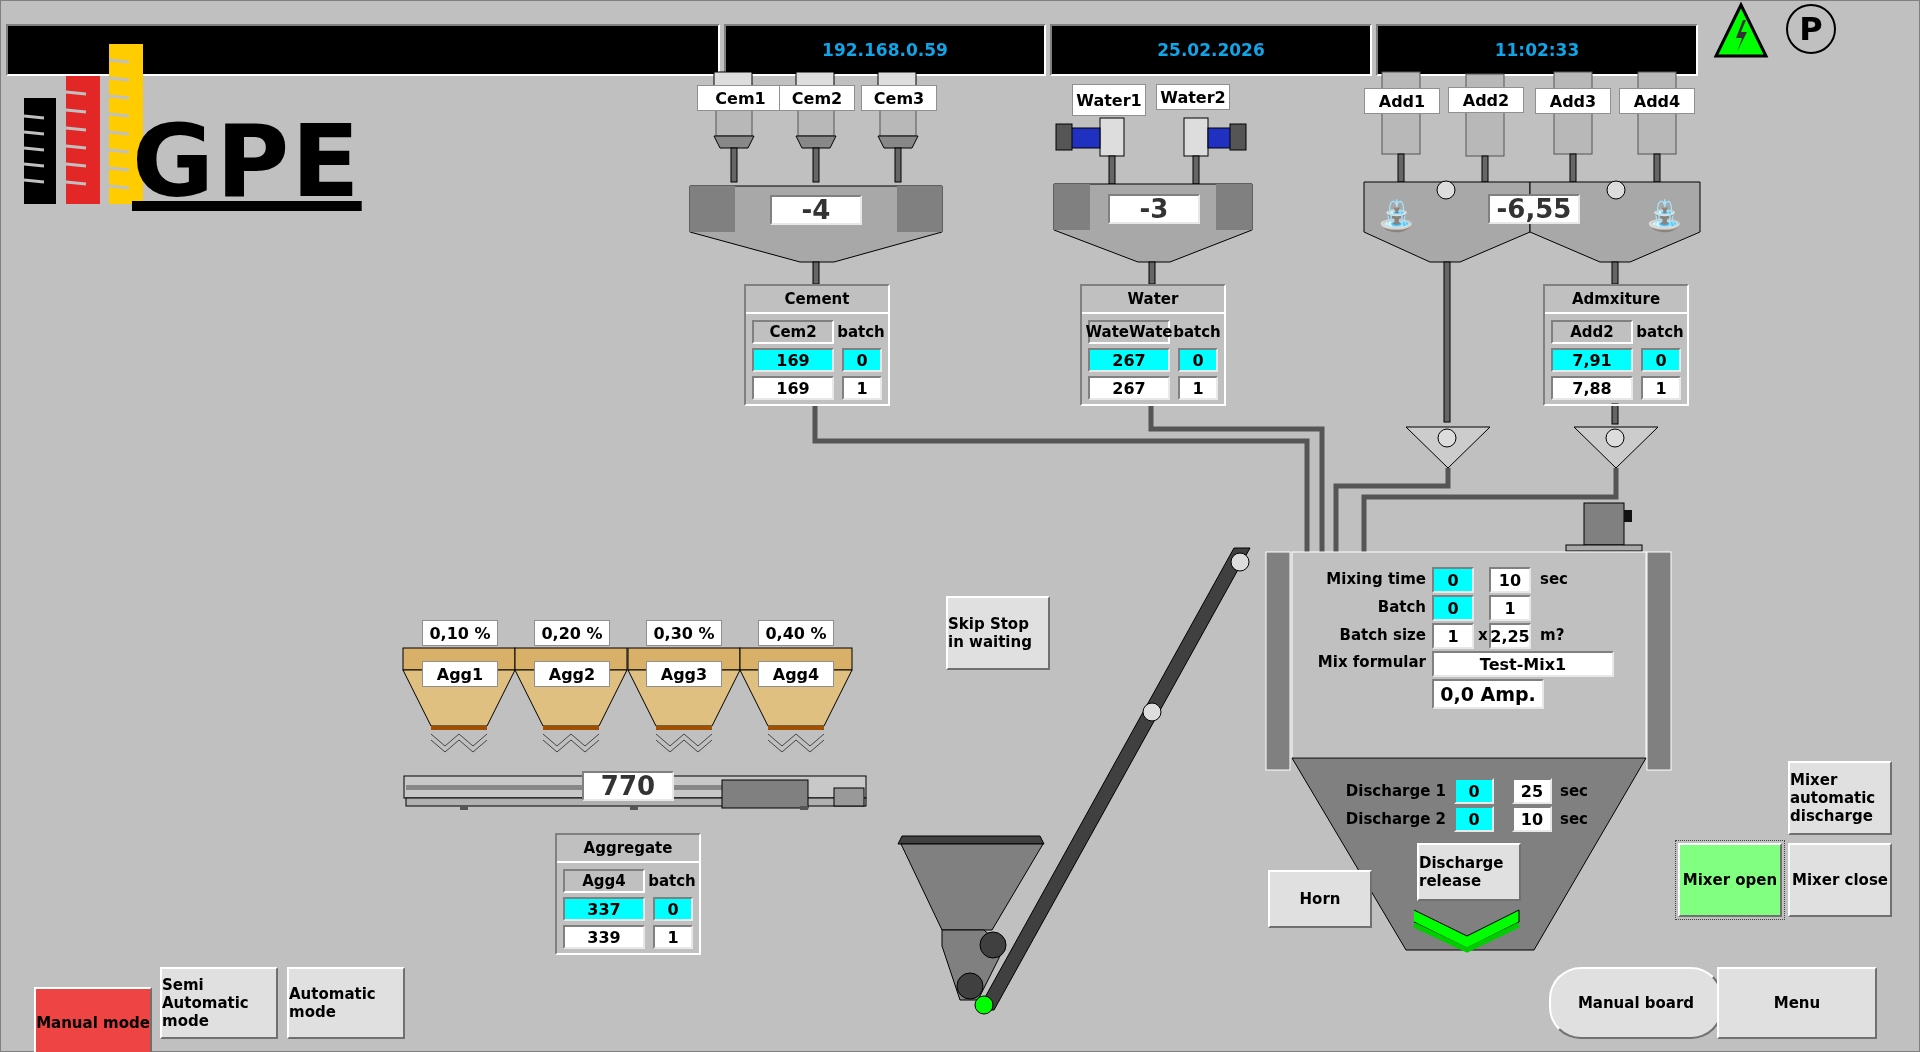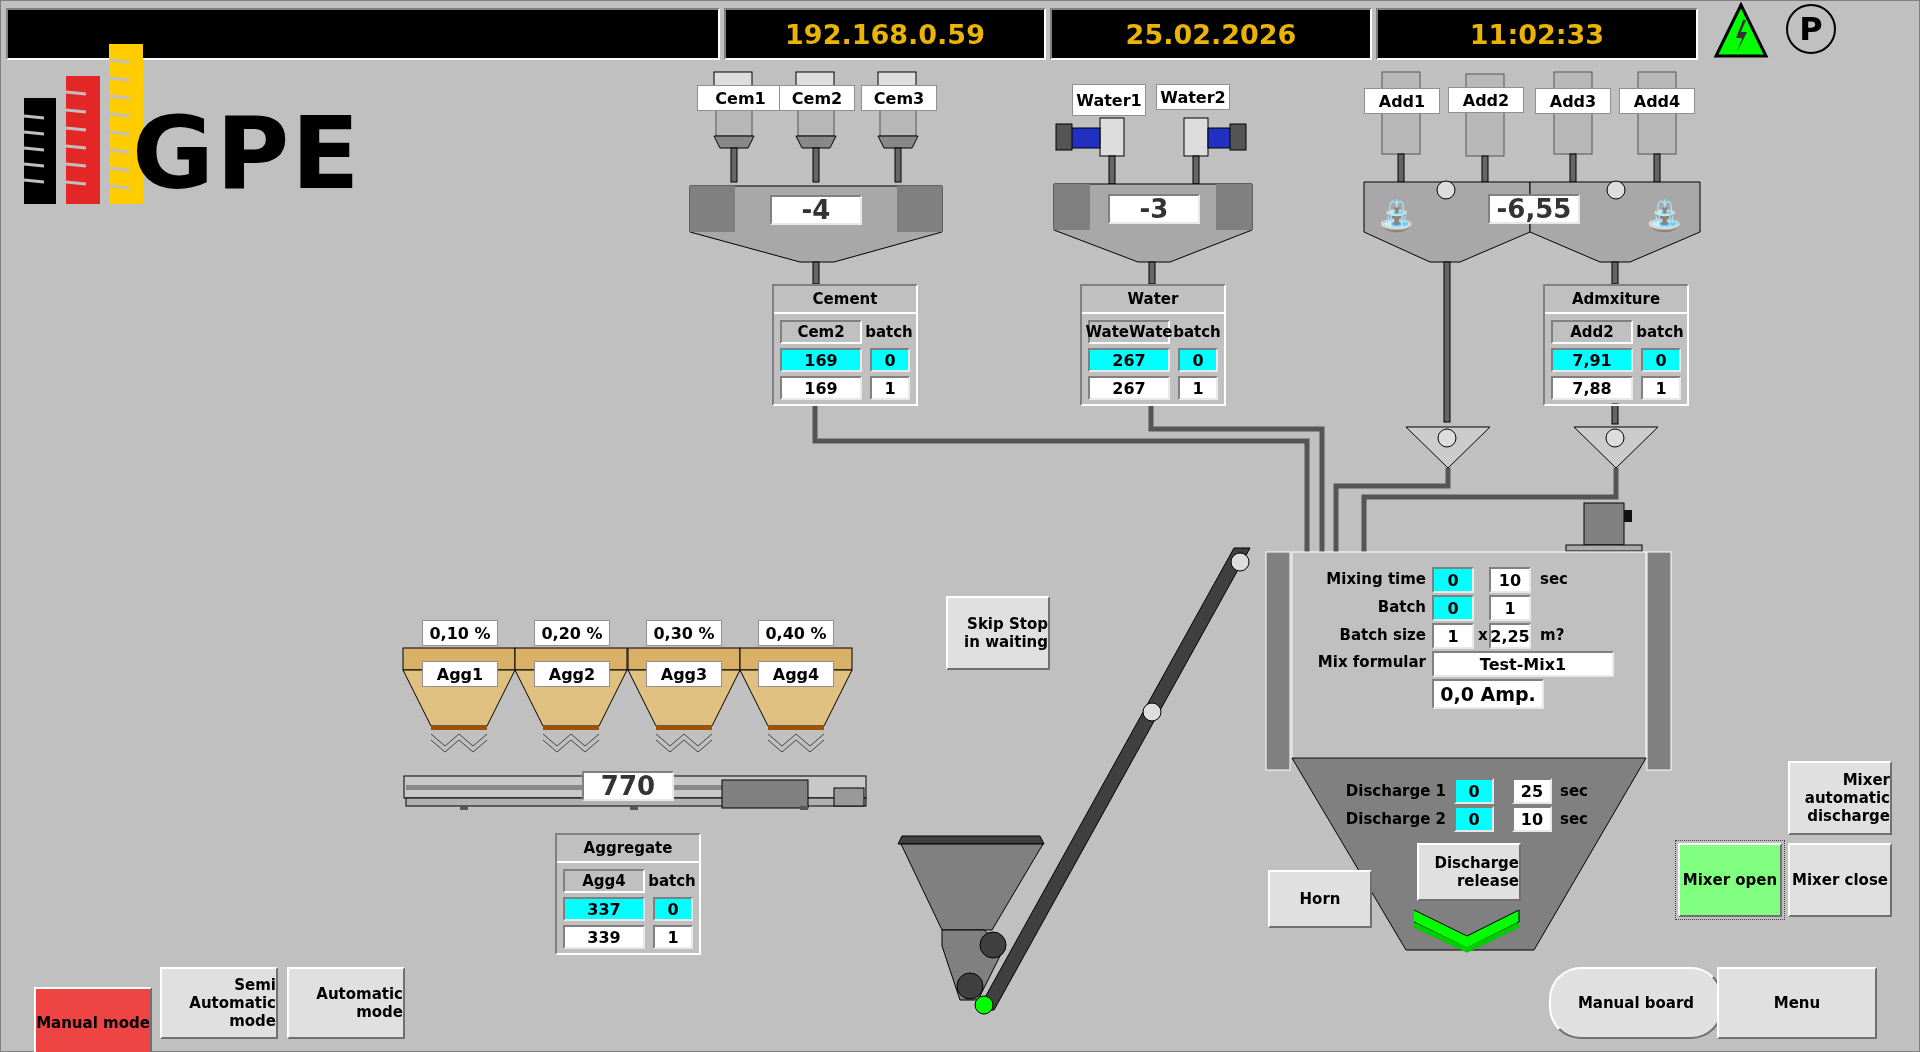--- a/index.html
+++ b/index.html
@@ -1,34 +1,34 @@
 <!DOCTYPE html>
 <html><head>
 <meta charset="utf-8">
 <style>
   html,body{margin:0;padding:0;}
   body{width:1920px;height:1052px;background:#c0c0c0;position:relative;overflow:hidden;
        font-family:"DejaVu Sans","Liberation Sans",sans-serif;font-weight:bold;color:#000;}
   .frame{position:absolute;left:0;top:0;width:1918px;height:1050px;border:1px solid #808080;}
   .abs{position:absolute;}
-  .hdr{position:absolute;top:8px;height:52px;background:#000;border:2px solid #fff;border-top-color:#808080;border-left-color:#808080;
-       color:#eab308;font-size:27px;display:flex;align-items:center;justify-content:center;box-sizing:border-box;}
+  .hdr{position:absolute;top:24px;height:52px;background:#000;border:2px solid #fff;border-top-color:#808080;border-left-color:#808080;
+       color:#0ea5e9;font-size:17px;display:flex;align-items:center;justify-content:center;box-sizing:border-box;}
   .lbl{position:absolute;background:#fff;border:1px solid #909090;box-sizing:border-box;
        display:flex;align-items:center;justify-content:center;font-size:16px;}
   .val{position:absolute;background:#fff;border:2px solid;border-color:#808080 #e8e8e8 #e8e8e8 #808080;box-sizing:border-box;
        display:flex;align-items:center;justify-content:center;font-size:16px;}
   .val.cyan{background:#00ffff;}
   .big{font-size:26px;color:#333;}
   .panel{position:absolute;border:2px solid;border-color:#808080 #fff #fff #808080;box-sizing:border-box;}
   .panel .ptitle{position:absolute;left:0;right:0;top:0;height:26px;display:flex;align-items:center;justify-content:center;font-size:15px;border-bottom:2px solid #fff;}
   .phdr{position:absolute;height:24px;background:#c0c0c0;border:2px solid;border-color:#808080 #fff #fff #808080;box-sizing:border-box;
        display:flex;align-items:center;justify-content:center;font-size:15px;}
   .plain{position:absolute;display:flex;align-items:center;justify-content:center;font-size:15px;}
   .btn{position:absolute;background:#e0e0e0;border:2px solid;border-color:#fff #707070 #707070 #fff;box-sizing:border-box;
-       display:flex;align-items:center;justify-content:center;text-align:right;font-size:15px;line-height:18px;cursor:pointer;}
+       display:flex;align-items:center;justify-content:center;text-align:left;font-size:15px;line-height:18px;cursor:pointer;}
   .btn.green{background:#ef4444;margin-top:20px;}
   .btn.lgreen{background:#80ff80;outline:1px dotted #444;outline-offset:2px;}
   .txt{position:absolute;font-size:15px;white-space:nowrap;}
   svg{position:absolute;overflow:visible;}
 </style>
 </head>
 <body>
 
 <div class="frame"></div>
 
@@ -64,21 +64,21 @@
       <line x1="85" y1="-16" x2="105" y2="-14"></line>
         <line x1="85" y1="2" x2="105" y2="4"></line>
         <line x1="85" y1="20" x2="105" y2="22"></line>
         <line x1="85" y1="38" x2="105" y2="40"></line>
         <line x1="85" y1="56" x2="105" y2="58"></line>
         <line x1="85" y1="74" x2="105" y2="76"></line>
         <line x1="85" y1="92" x2="105" y2="94"></line>
         <line x1="85" y1="110" x2="105" y2="112"></line>
     </g>
   </svg>
-  <div class="abs" style="left:108px;top:28px;font-size:100px;line-height:100px;font-family:'DejaVu Sans',sans-serif;font-weight:bold;letter-spacing:2px;">GPE</div>
+  <div class="abs" style="left:108px;top:36px;font-size:100px;line-height:100px;font-family:'DejaVu Sans',sans-serif;font-weight:bold;letter-spacing:2px;text-decoration:underline;">GPE</div>
 </div>
 
 <svg style="left:0;top:0;" width="1920" height="1052">
 
   <g>
     <g transform="translate(714,72)">
         <rect x="0" y="0" width="38" height="14" fill="#ddd" stroke="#000"></rect>
         <rect x="2" y="24" width="36" height="40" fill="#b8b8b8" stroke="#555"></rect>
         <polygon points="0,64 40,64 34,76 6,76" fill="#888" stroke="#000"></polygon>
         <rect x="17" y="76" width="6" height="34" fill="#666" stroke="#000"></rect>
@@ -216,21 +216,21 @@
       <rect x="630" y="806" width="8" height="4" fill="#555"></rect>
       <rect x="800" y="806" width="8" height="4" fill="#555"></rect>
   </g>
 </svg>
 
 <div class="lbl" style="left:697px;top:85px;width:87px;height:26px;">Cem1</div>
 <div class="lbl" style="left:779px;top:85px;width:76px;height:26px;">Cem2</div>
 <div class="lbl" style="left:861px;top:85px;width:76px;height:26px;">Cem3</div>
 <div class="val big" style="left:770px;top:195px;width:92px;height:30px;">-4</div>
 
-<div class="panel" style="left:744px;top:284px;width:146px;height:122px;margin-left:28px;">
+<div class="panel" style="left:744px;top:284px;width:146px;height:122px;">
   <div class="ptitle">Cement</div>
   <div class="phdr" style="left:6px;top:34px;width:82px;">Cem2</div>
   <div class="plain" style="left:92px;top:34px;width:46px;height:24px;">batch</div>
   <div class="val cyan" style="left:6px;top:62px;width:82px;height:24px;">169</div>
   <div class="val cyan" style="left:96px;top:62px;width:40px;height:24px;">0</div>
   <div class="val" style="left:6px;top:90px;width:82px;height:24px;">169</div>
   <div class="val" style="left:96px;top:90px;width:40px;height:24px;">1</div>
 </div>
 
 <div class="lbl" style="left:1072px;top:84px;width:74px;height:32px;">Water1</div>

